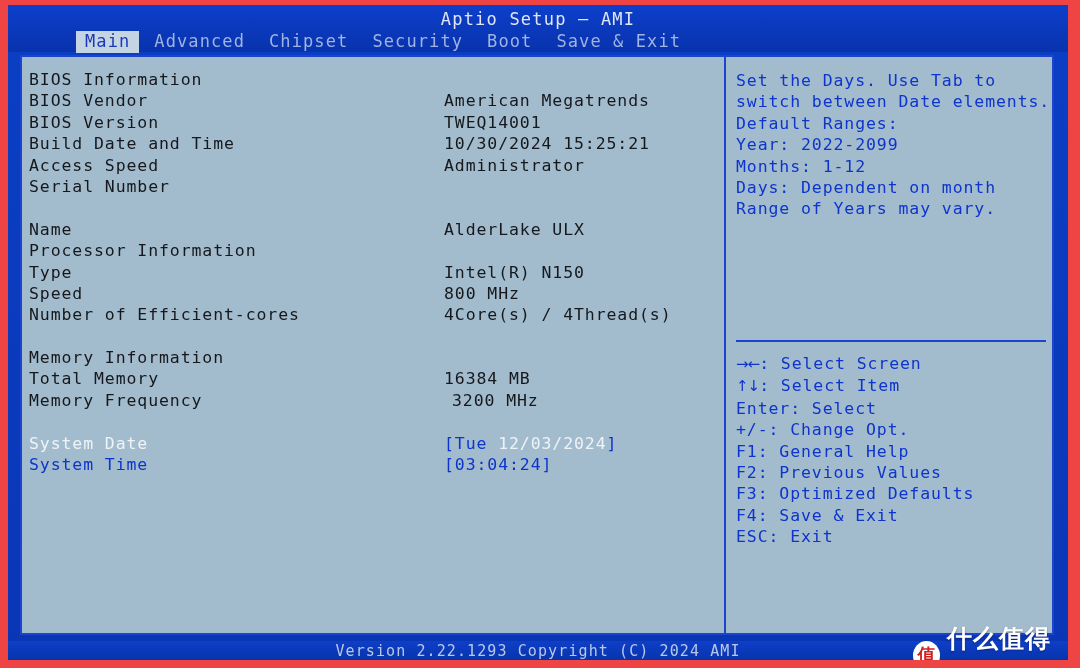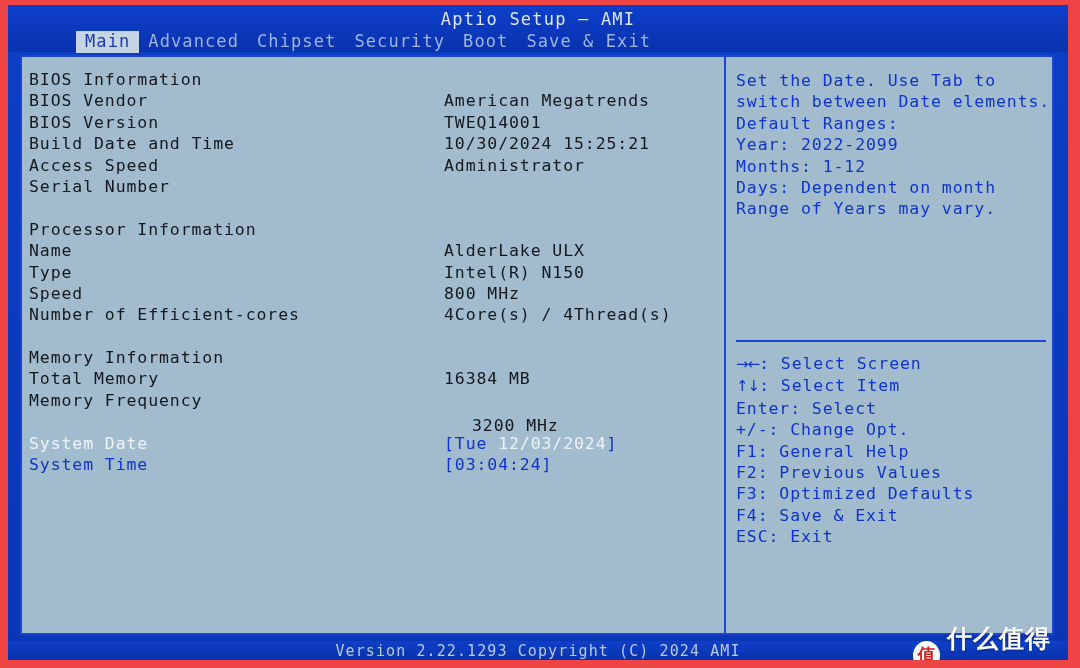--- a/index.html
+++ b/index.html
@@ -53,21 +53,21 @@
   }
 
   
   .tabs {
     position: absolute;
     left: 34px;
     top: 26px;
     height: 22px;
     display: flex;
     align-items: flex-start;
-    gap: 0px;
+    gap: 6px;
     padding-left: 34px;
   }
   .tab {
     font-size: 17px;
     letter-spacing: 1.1px;
     color: #9fb4e2;
     padding: 1px 9px 2px 9px;
     line-height: 19px;
     white-space: pre;
   }
@@ -122,22 +122,21 @@
     position: absolute;
     left: 7px;
     top: 0;
   }
   .row .value {
     position: absolute;
     left: 422px;
     top: 0;
   }
   .row .value.indent {
-    left: 450px;
-    margin-top: 25px;
+    left: 430px;
   }
   .c-head   { color: #15181c; }
   .c-item   { color: #15181c; }
   .c-val    { color: #15181c; }
   .c-blue   { color: #0d34cc; }
   .c-sel    { color: #eef3f8; }
   .spacer   { height: 21.4px; }
 
   
   .right-pane {
@@ -281,27 +280,27 @@
             <span class="value c-val">Administrator</span>
           </div>
           <div class="row">
             <span class="label c-item">Serial Number</span>
             <span class="value c-val"></span>
           </div>
 
           <div class="spacer"></div>
 
           <div class="row">
-            <span class="label c-head">Processor Information</span>
-          </div>
-          <div class="row">
             <span class="label c-item">Name</span>
             <span class="value c-val">AlderLake ULX</span>
           </div>
           <div class="row">
+            <span class="label c-head">Processor Information</span>
+          </div>
+          <div class="row">
             <span class="label c-item">Type</span>
             <span class="value c-val">Intel(R) N150</span>
           </div>
           <div class="row">
             <span class="label c-item">Speed</span>
             <span class="value c-val">800 MHz</span>
           </div>
           <div class="row">
             <span class="label c-item">Number of Efficient-cores</span>
             <span class="value c-val">4Core(s) / 4Thread(s)</span>
@@ -328,21 +327,21 @@
             <span class="value"><span class="c-blue">[</span><span class="c-blue">Tue </span><span class="c-sel">12/03/2024</span><span class="c-blue">]</span></span>
           </div>
           <div class="row">
             <span class="label c-blue">System Time</span>
             <span class="value c-blue">[03:04:24]</span>
           </div>
 
         </div>
 
         <div class="right-pane">
-          <div class="help-line">Set the Date. Use Tab to</div>
+          <div class="help-line">Set the Days. Use Tab to</div>
           <div class="help-line">switch between Date elements.</div>
           <div class="help-line">Default Ranges:</div>
           <div class="help-line">Year: 2022-2099</div>
           <div class="help-line">Months: 1-12</div>
           <div class="help-line">Days: Dependent on month</div>
           <div class="help-line">Range of Years may vary.</div>
 
           <div class="divider-h"></div>
 
           <div class="keys">

